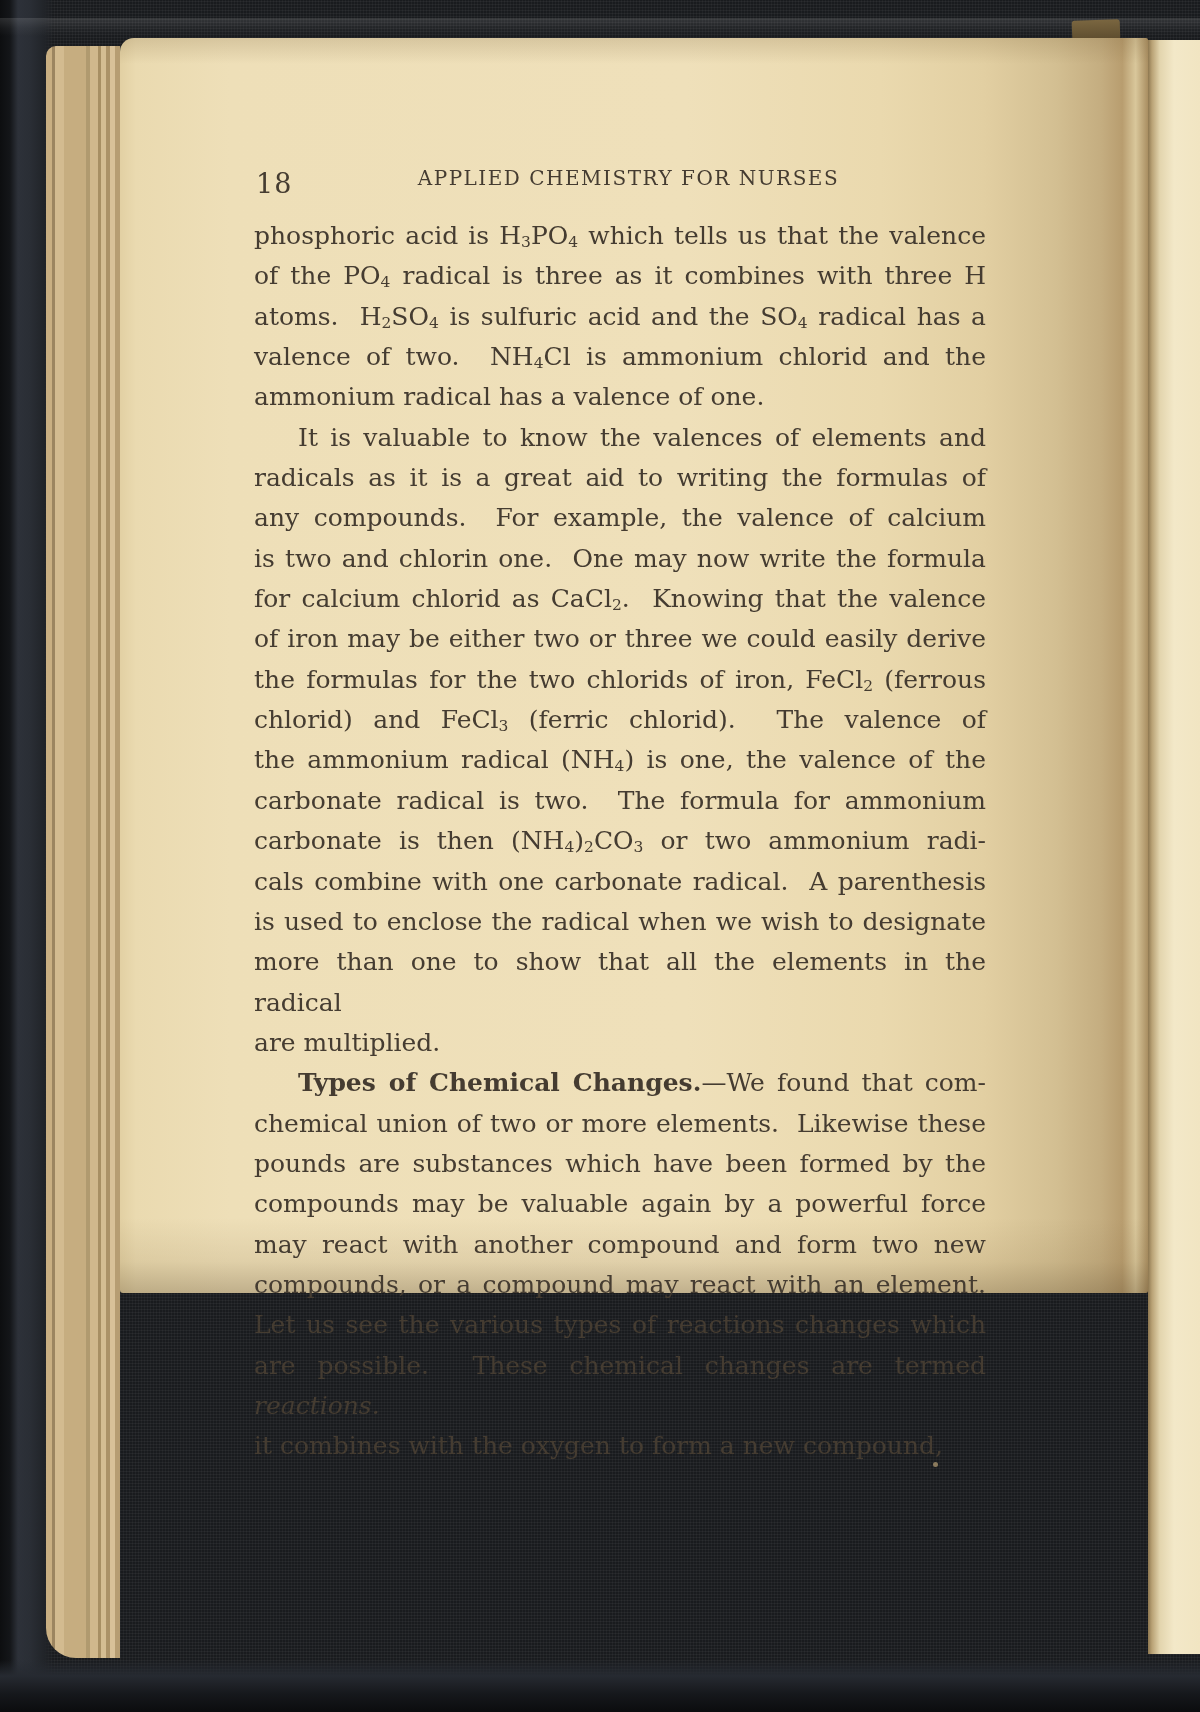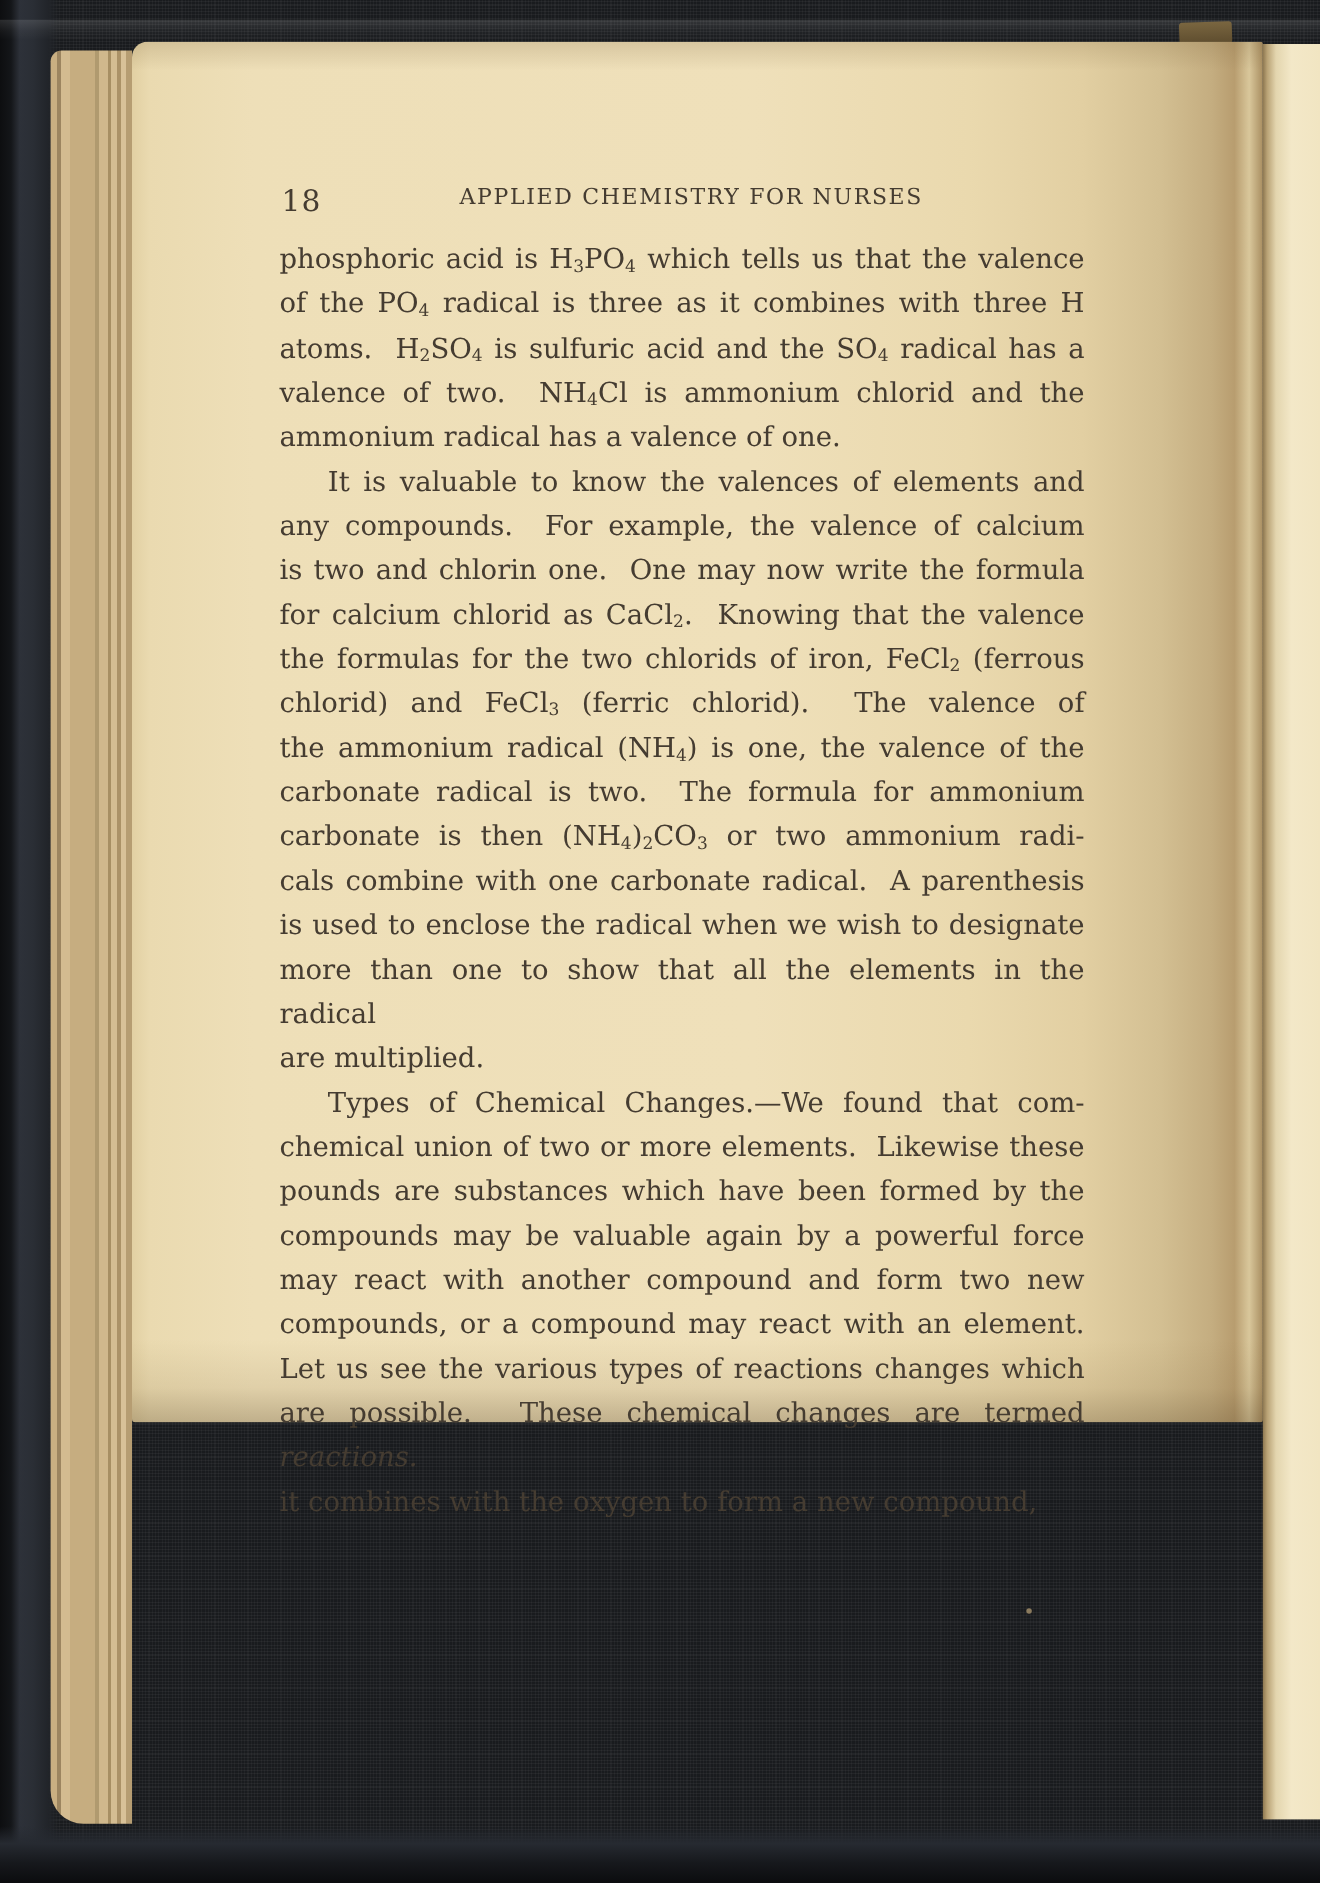--- a/index.html
+++ b/index.html
@@ -72,21 +72,21 @@
     white-space:nowrap;font-size:20px;letter-spacing:1.5px;
   }
   .text-block{
     position:absolute;left:134px;top:178px;width:732px;
     font-size:25px;line-height:40.35px;color:var(--ink,#453c31);
   }
   .text-block .line{white-space:normal;}
   .text-block .line.just{text-align:justify;text-align-last:justify;}
   .text-block .line.ind{text-indent:44px;}
   .text-block sub{font-size:0.62em;line-height:0;vertical-align:-0.22em;}
-  .text-block b{font-weight:normal;}
+  .text-block b{font-weight:bold;}
   .text-block i{font-style:italic;}
   .speck{position:absolute;width:5px;height:5px;border-radius:50%;background:#8a7a5d;}
 </style>
 </head>
 <body>
 
 <div class="scene">
   <div class="cover-left"></div>
   <div class="cover-rim-top"></div>
   <div class="spine-headband"></div>
@@ -97,23 +97,25 @@
       <span class="page-number">18</span>
       <span class="running-title">APPLIED CHEMISTRY FOR NURSES</span>
     </div>
     <div class="text-block">
         <div class="line just">phosphoric acid is H<sub>3</sub>PO<sub>4</sub> which tells us that the valence</div>
         <div class="line just">of the PO<sub>4</sub> radical is three as it combines with three H</div>
         <div class="line just">atoms.&nbsp; H<sub>2</sub>SO<sub>4</sub> is sulfuric acid and the SO<sub>4</sub> radical has a</div>
         <div class="line just">valence of two.&nbsp; NH<sub>4</sub>Cl is ammonium chlorid and the</div>
         <div class="line">ammonium radical has a valence of one.</div>
         <div class="line just ind">It is valuable to know the valences of elements and</div>
+        <div class="line just">radicals as it is a great aid to writing the formulas of</div>
         <div class="line just">any compounds.&nbsp; For example, the valence of calcium</div>
         <div class="line just">is two and chlorin one.&nbsp; One may now write the formula</div>
         <div class="line just">for calcium chlorid as CaCl<sub>2</sub>.&nbsp; Knowing that the valence</div>
+        <div class="line just">of iron may be either two or three we could easily derive</div>
         <div class="line just">the formulas for the two chlorids of iron, FeCl<sub>2</sub> (ferrous</div>
         <div class="line just">chlorid) and FeCl<sub>3</sub> (ferric chlorid).&nbsp; The valence of</div>
         <div class="line just">the ammonium radical (NH<sub>4</sub>) is one, the valence of the</div>
         <div class="line just">carbonate radical is two.&nbsp; The formula for ammonium</div>
         <div class="line just">carbonate is then (NH<sub>4</sub>)<sub>2</sub>CO<sub>3</sub> or two ammonium radi-</div>
         <div class="line just">cals combine with one carbonate radical.&nbsp; A parenthesis</div>
         <div class="line just">is used to enclose the radical when we wish to designate</div>
         <div class="line just">more than one to show that all the elements in the radical</div>
         <div class="line">are multiplied.</div>
         <div class="line just ind"><b>Types of Chemical Changes.</b>—We found that com-</div>

